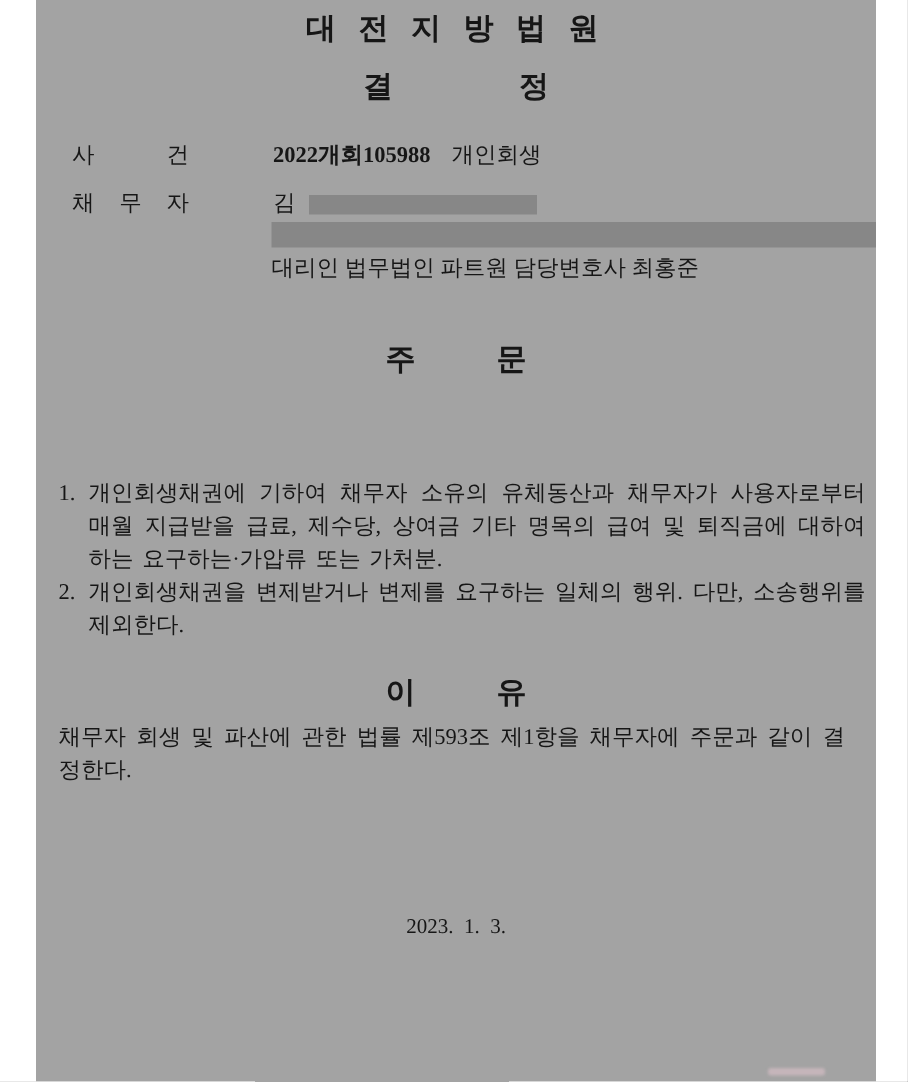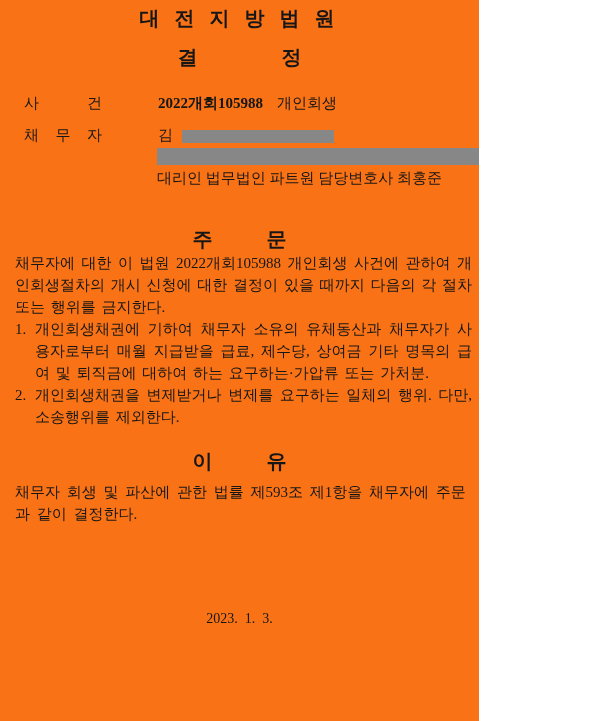--- a/index.html
+++ b/index.html
@@ -4,22 +4,22 @@
 <style>
   * { margin:0; padding:0; box-sizing:border-box; }
   html,body { background:#ffffff; }
   body {
     width:605px; height:721px;
     font-family:"Liberation Serif","DejaVu Serif",serif;
     color:#161616;
     position:relative;
   }
   .page {
-    position:relative; width:479px; height:721px;
-    background:#f97316; overflow:hidden;
+    position:relative; width:560px; height:721px;
+    background:#a3a3a3; overflow:hidden;margin-left:24px;
   }
 
   
   .court-name {
     position:absolute; top:5px; left:0; width:100%;
     text-align:center; font-size:20px; font-weight:bold;
     letter-spacing:5px; white-space:pre;
   }
   .doc-title {
     position:absolute; top:44px; left:0; width:100%;
@@ -122,21 +122,20 @@
 
   <div class="redaction bar-address"></div>
 
   <div class="representative">대리인 법무법인 파트원 담당변호사 최홍준</div>
 
   <h2 class="section-heading heading-order">
     <span>주</span>
     <span>문</span>
   </h2>
 
-  <p class="para order-intro">채무자에 대한 이 법원 2022개회105988 개인회생 사건에 관하여 개인회생절차의 개시 신청에 대한 결정이 있을 때까지 다음의 각 절차 또는 행위를 금지한다.</p>
 
   <div class="order-list">
     <div class="order-item">
       <span class="num">1.</span>
       <span class="txt">개인회생채권에 기하여 채무자 소유의 유체동산과 채무자가 사용자로부터 매월 지급받을 급료, 제수당, 상여금 기타 명목의 급여 및 퇴직금에 대하여 하는 요구하는·가압류 또는 가처분.</span>
     </div>
     <div class="order-item">
       <span class="num">2.</span>
       <span class="txt">개인회생채권을 변제받거나 변제를 요구하는 일체의 행위. 다만, 소송행위를 제외한다.</span>
     </div>

